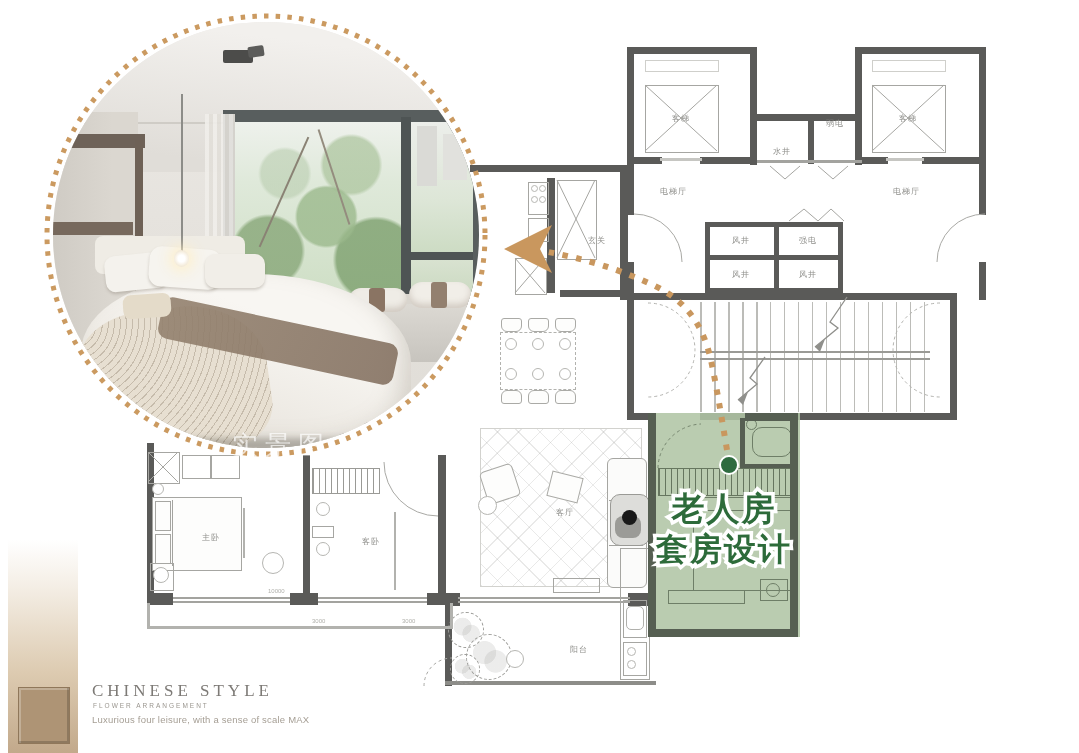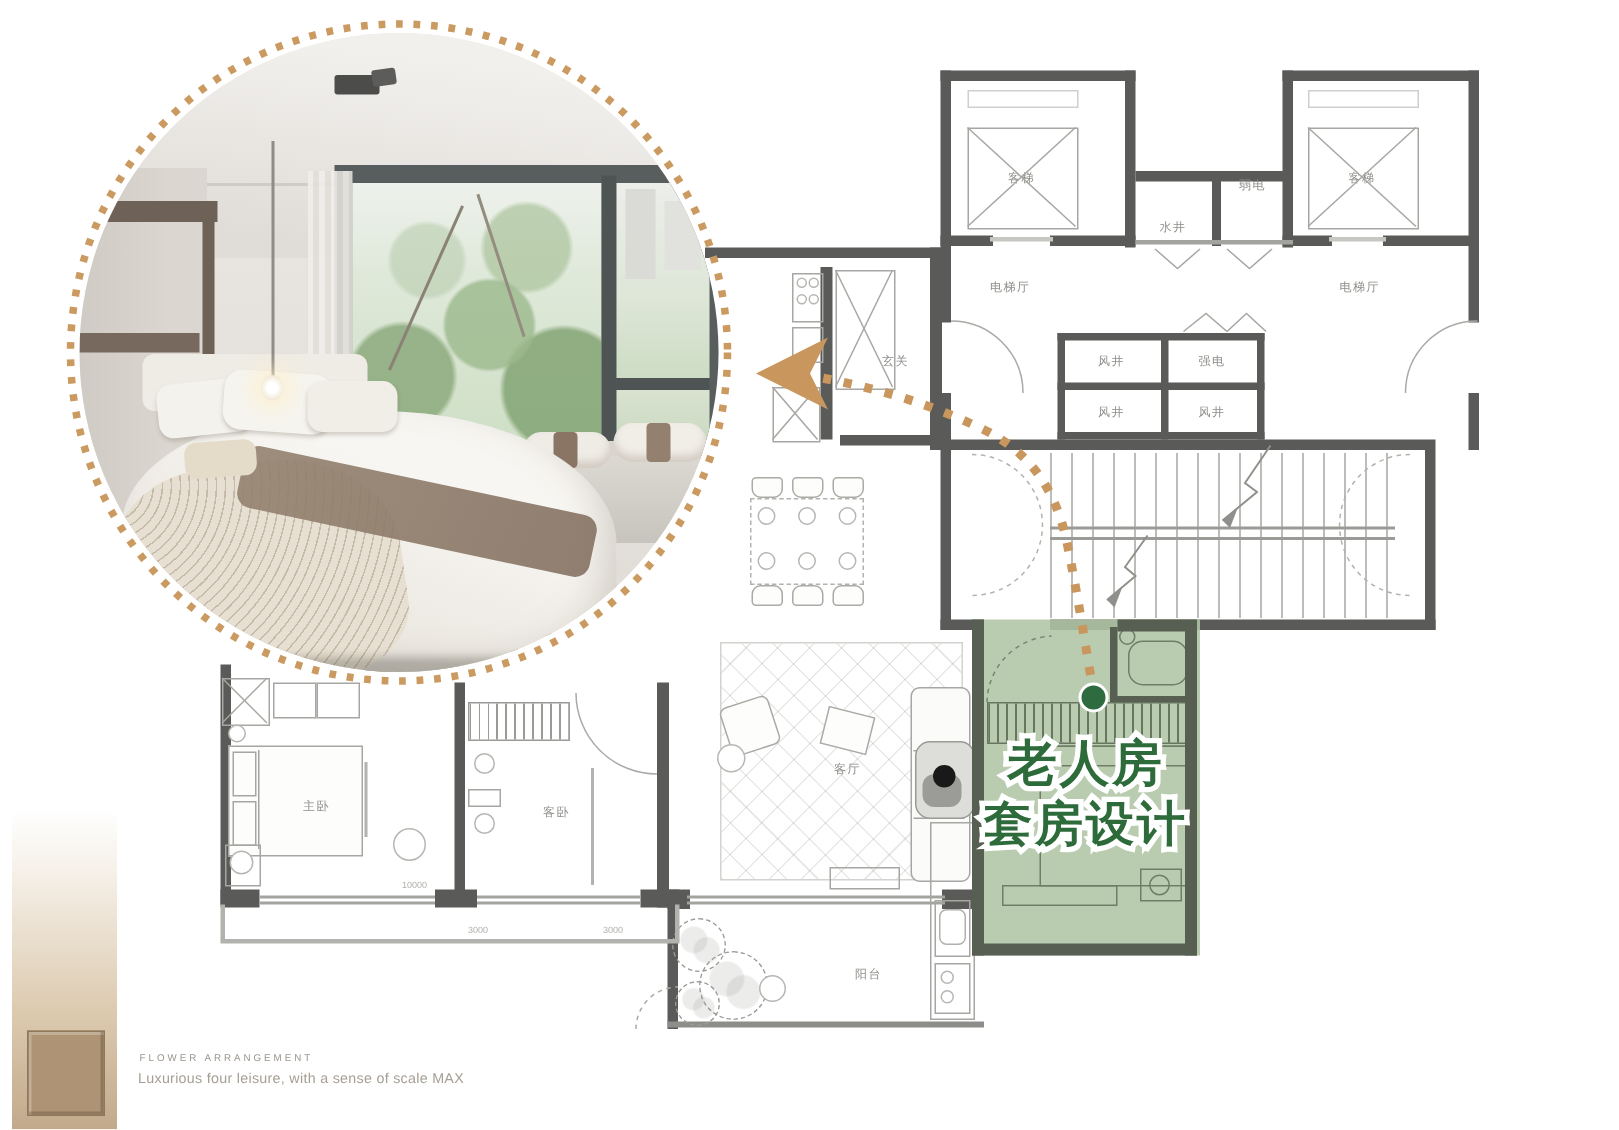--- a/index.html
+++ b/index.html
@@ -363,19 +363,21 @@
                 box-shadow:0 2px 3px rgba(120,110,95,.3);"></div>
     <div class="abs" style="left:70px;top:272px;width:48px;height:24px;background:#e4dbc9;border-radius:8px;transform:rotate(-4deg);"></div>
     <div class="abs" style="left:60px;top:416px;width:280px;height:14px;background:rgba(90,85,78,.35);filter:blur(3px);"></div>
 
     <div class="abs" style="left:128px;top:72px;width:1.5px;height:158px;background:#8c8c88;"></div>
     <div class="abs" style="left:121px;top:228px;width:15px;height:17px;border-radius:50%;
                 background:radial-gradient(circle,#ffffff 30%,#ead9b8 100%);
                 box-shadow:0 0 14px 4px rgba(255,240,200,.9);"></div>
   </div>
 
+  <div id="watermark">实景图</div>
 
   <div id="strip"></div>
   <div id="logo"></div>
+  <div id="brand">CHINESE STYLE</div>
   <div id="brandsub">FLOWER ARRANGEMENT</div>
   <div class="tag" style="top:714px;">Luxurious four leisure, with a sense of scale MAX</div>
 
 </div>
 
 </body></html>

